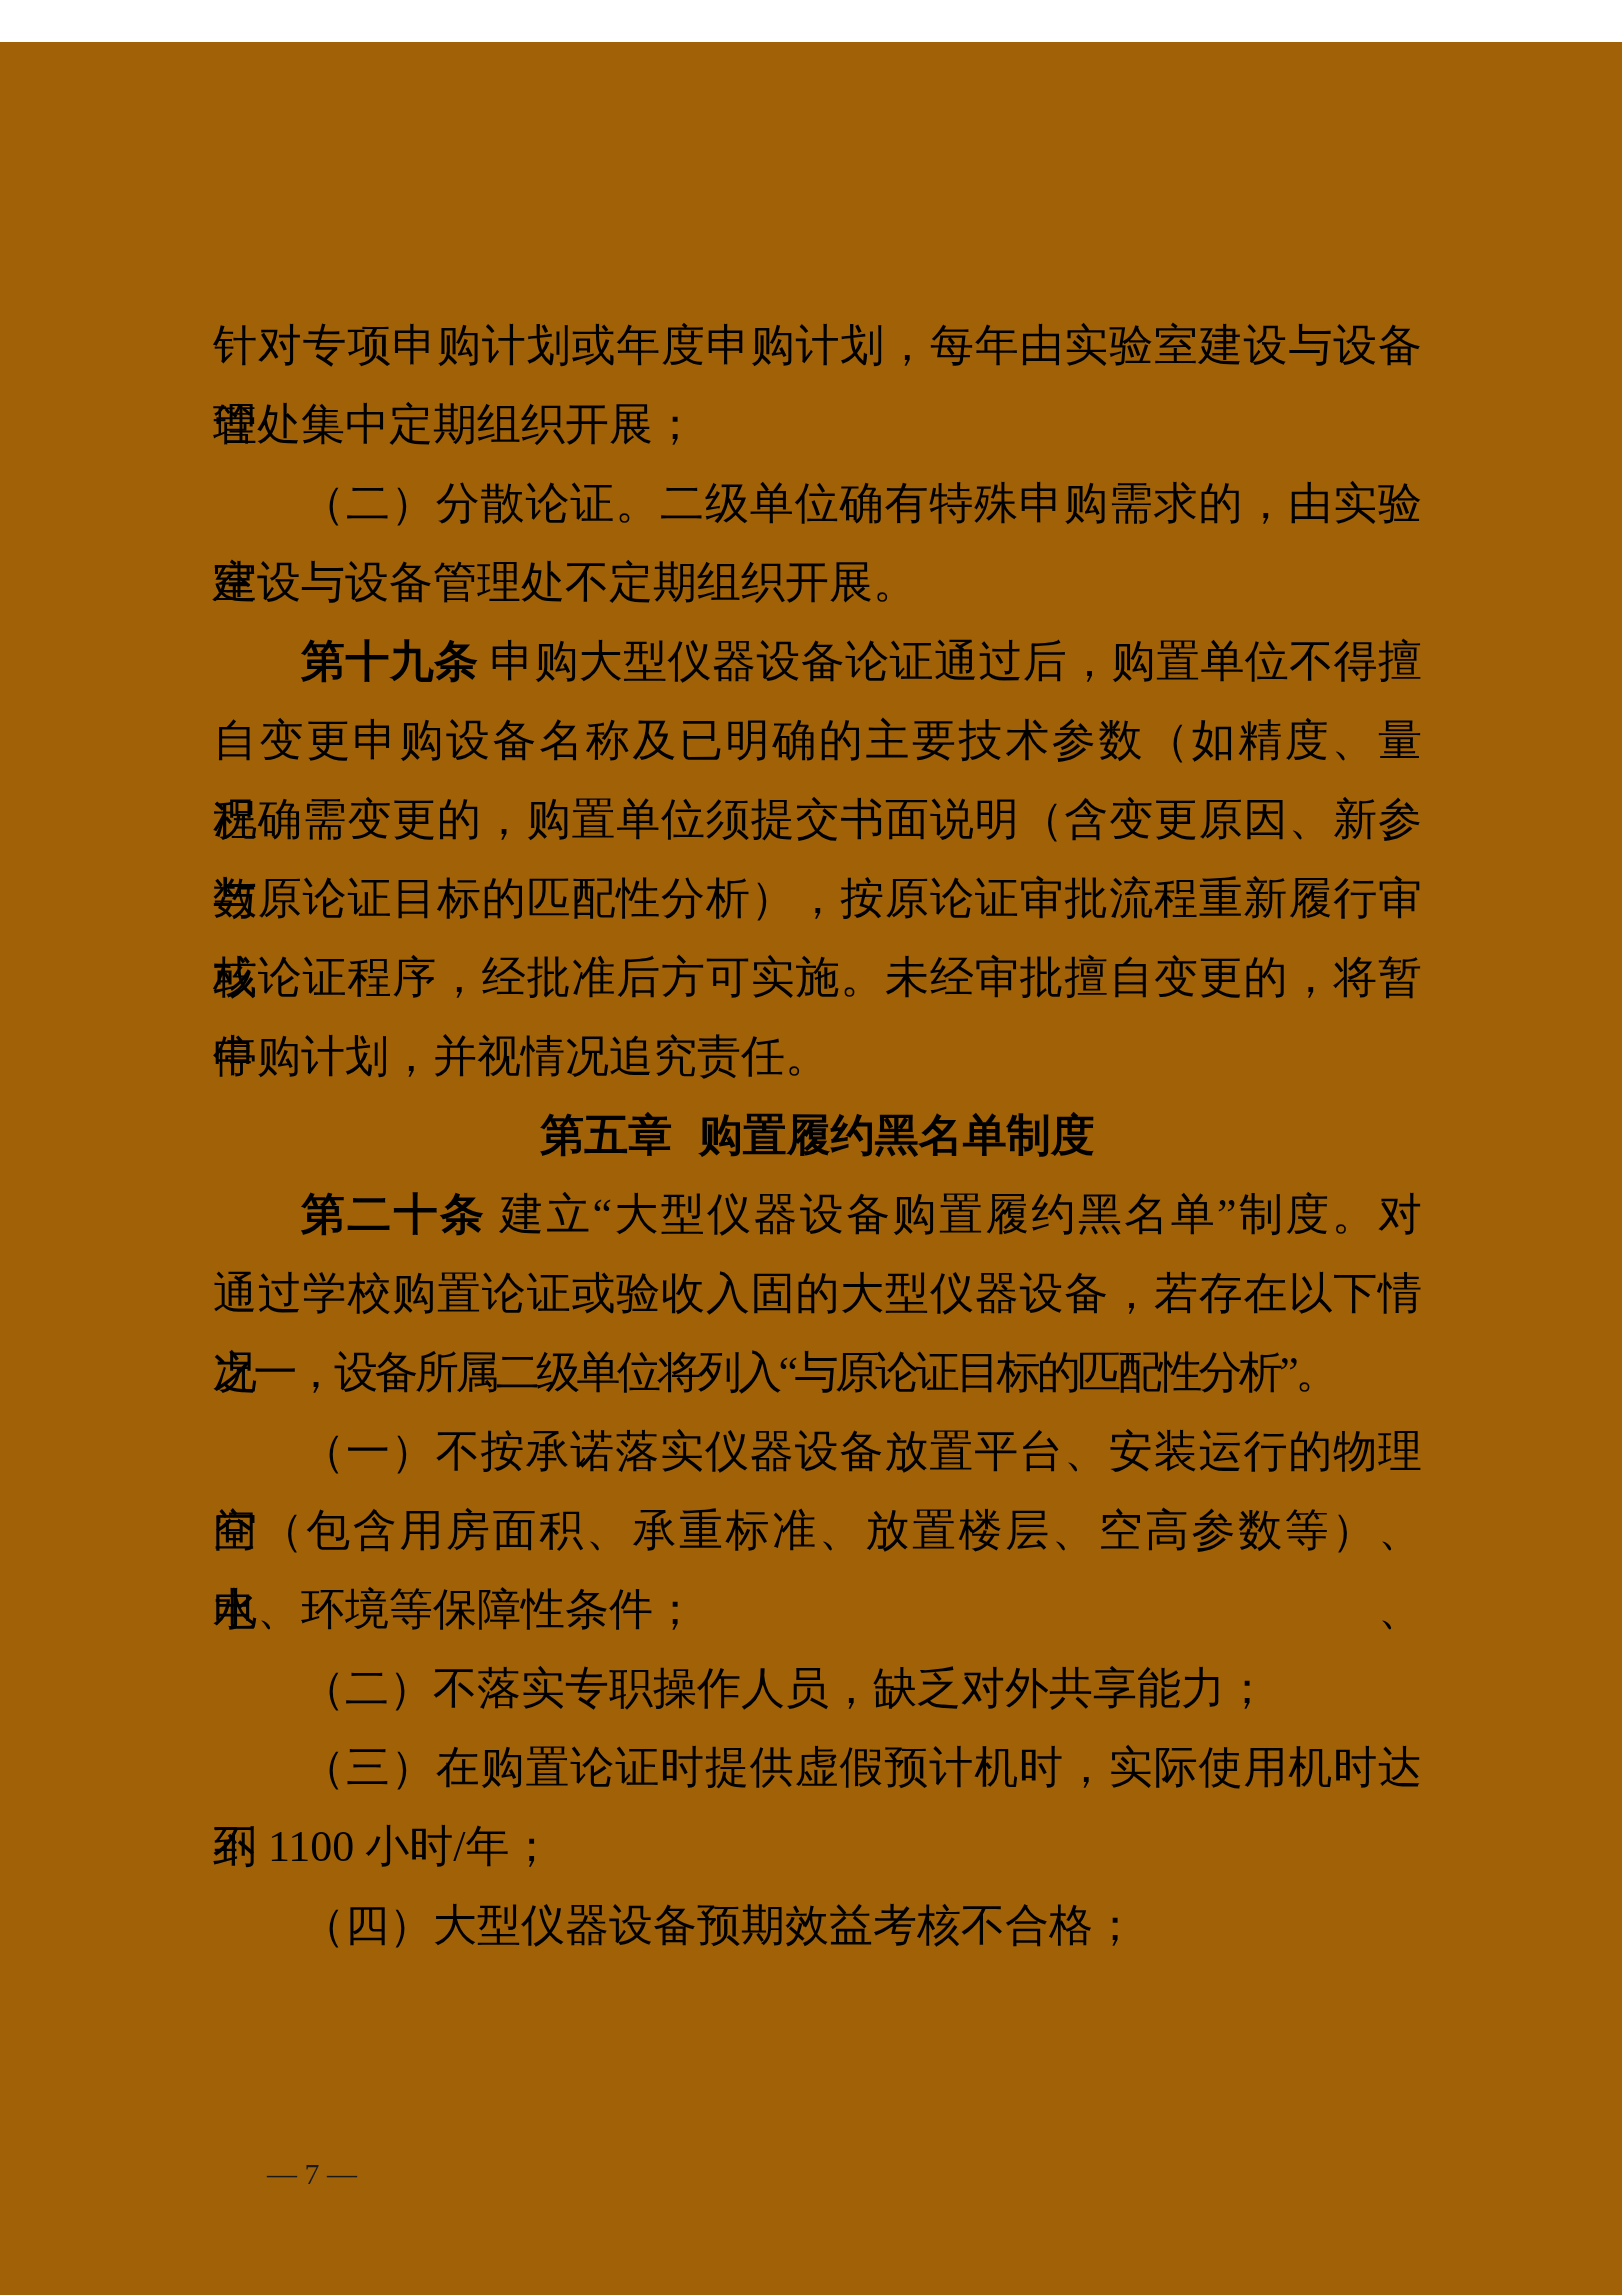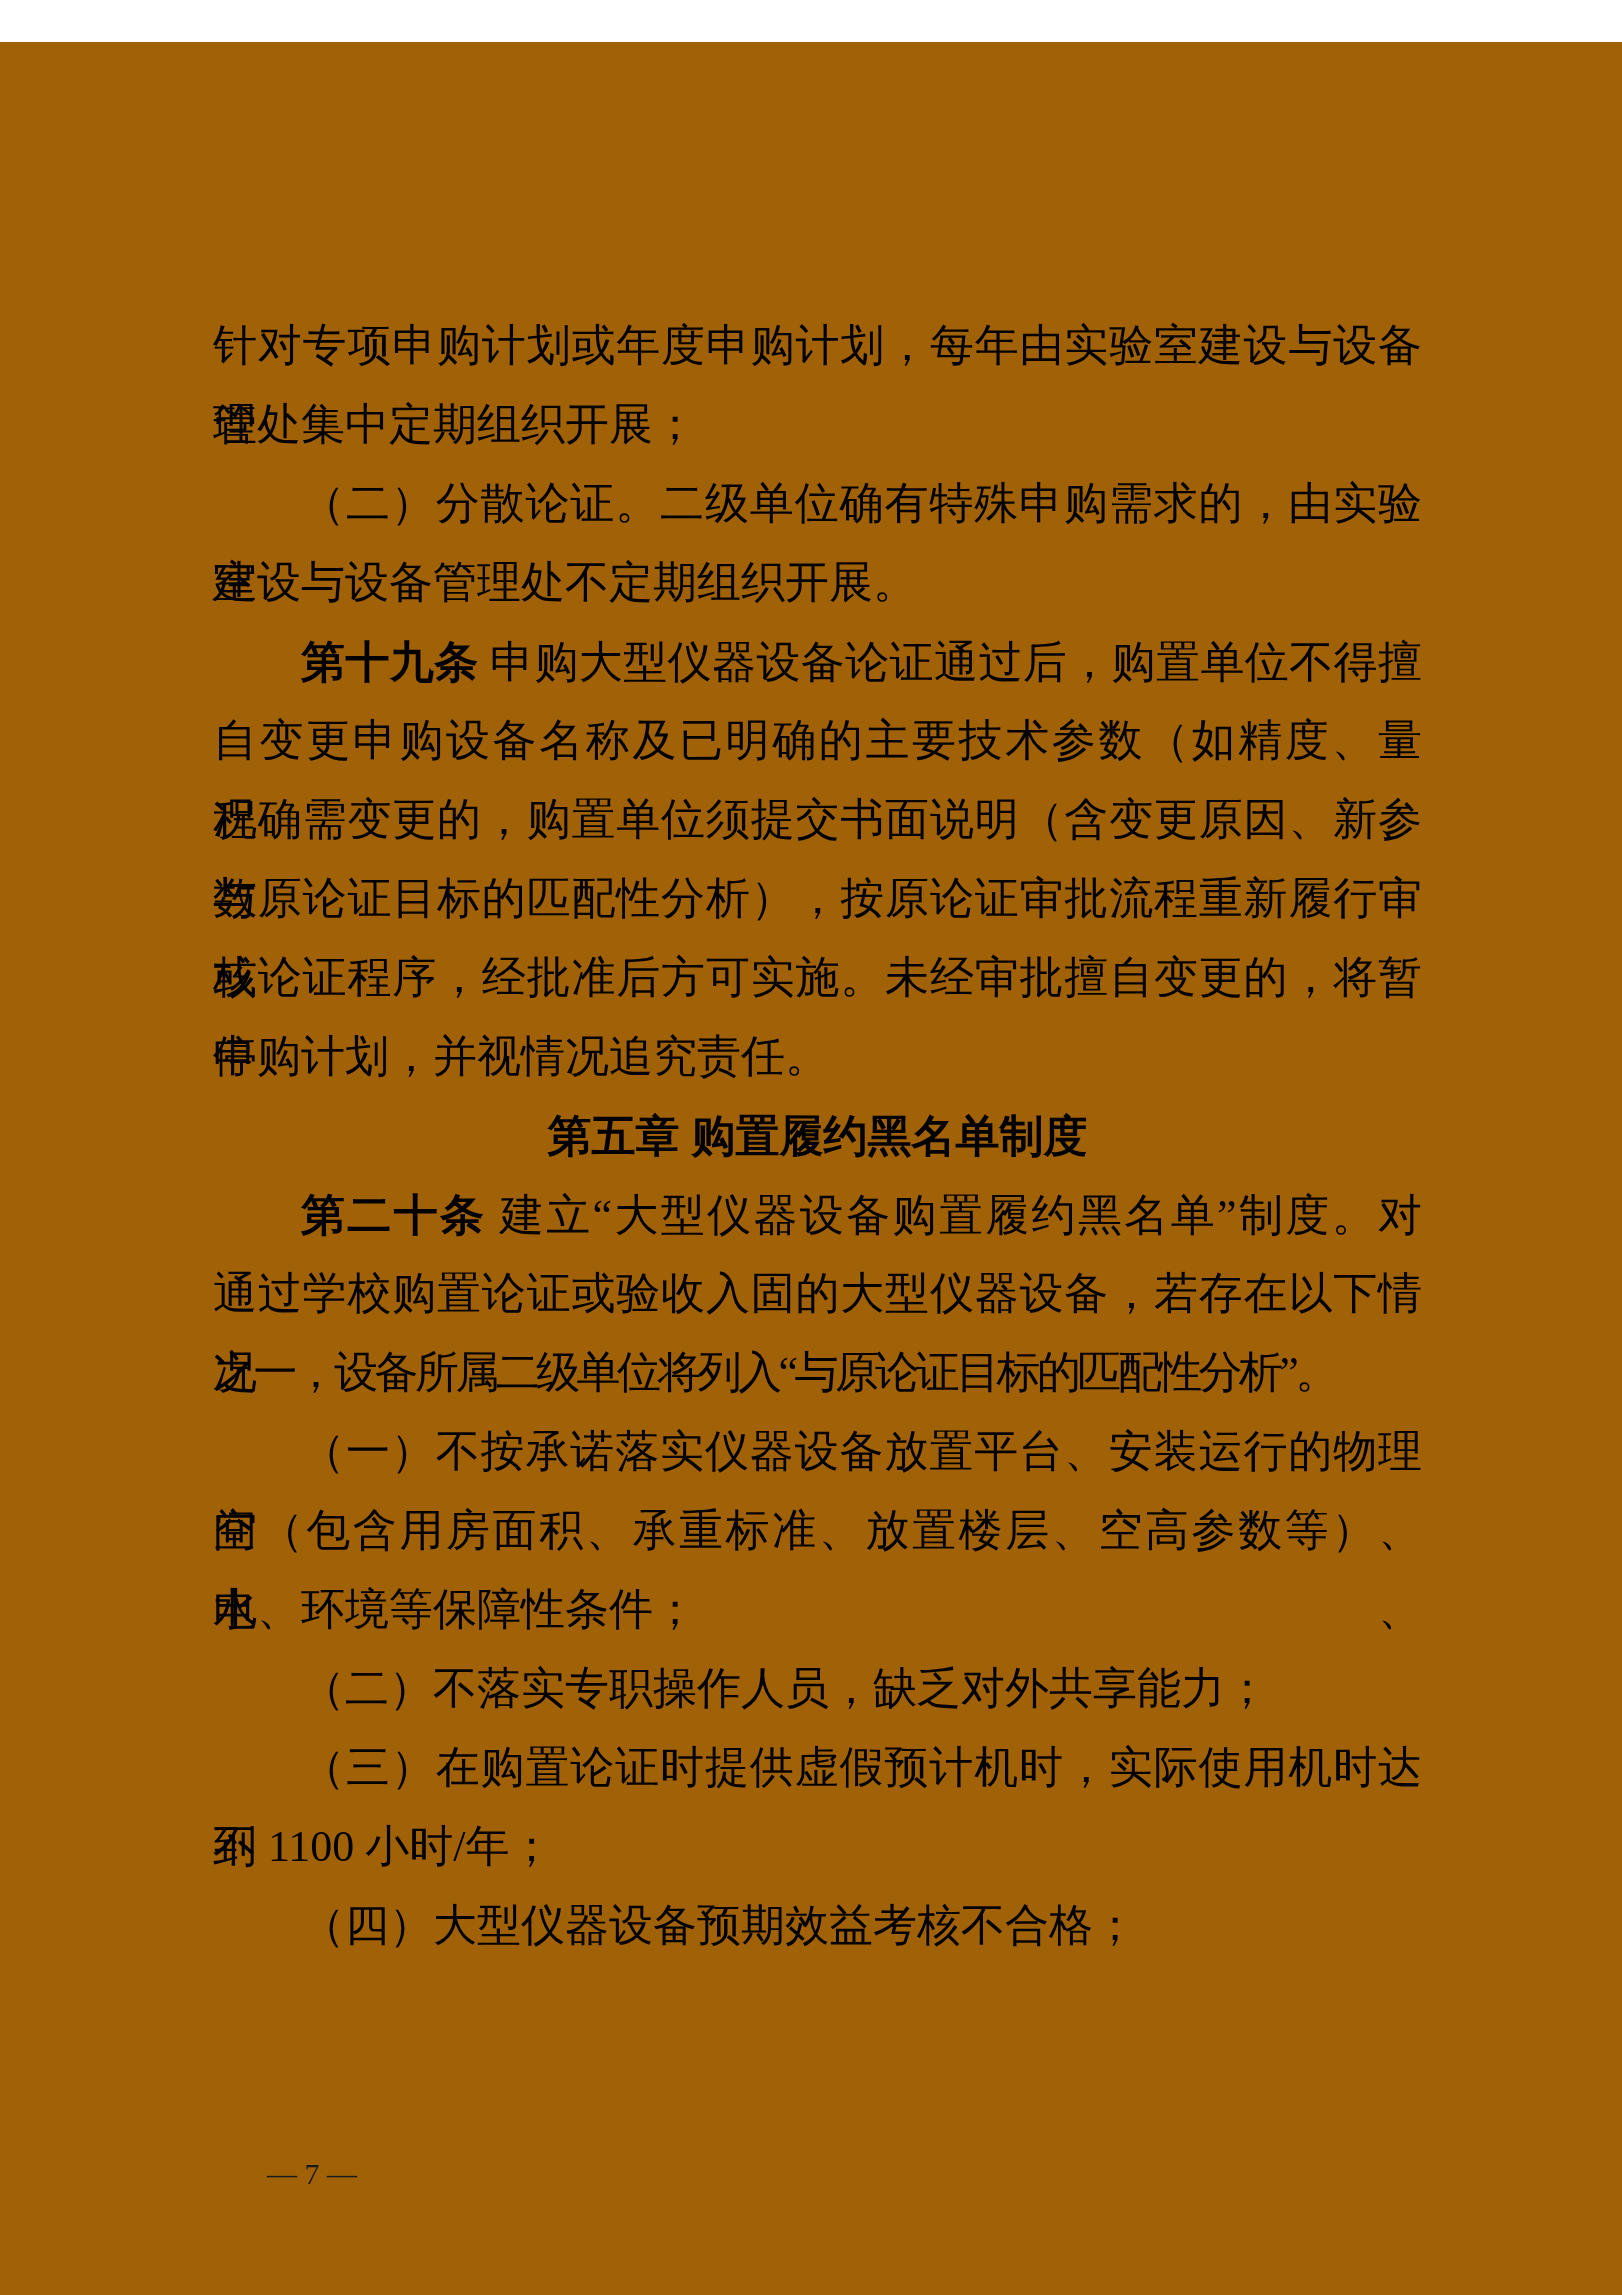--- a/index.html
+++ b/index.html
@@ -39,21 +39,21 @@
     text-align-last: center;
   }
   .line.indent {
     text-indent: 88px;
   }
   .line.tight {
     letter-spacing: -3.6px;
   }
   .bold {
     font-weight: 700;
-    font-family: Liberation Sans, sans-serif;
+    font-family: Liberation Mono, monospace;
   }
   .footer {
     position: absolute;
     left: 267px;
     top: 2112px;
     font-size: 30px;
     line-height: 39px;
     color: #1a1a1a;
   }
 </style>

